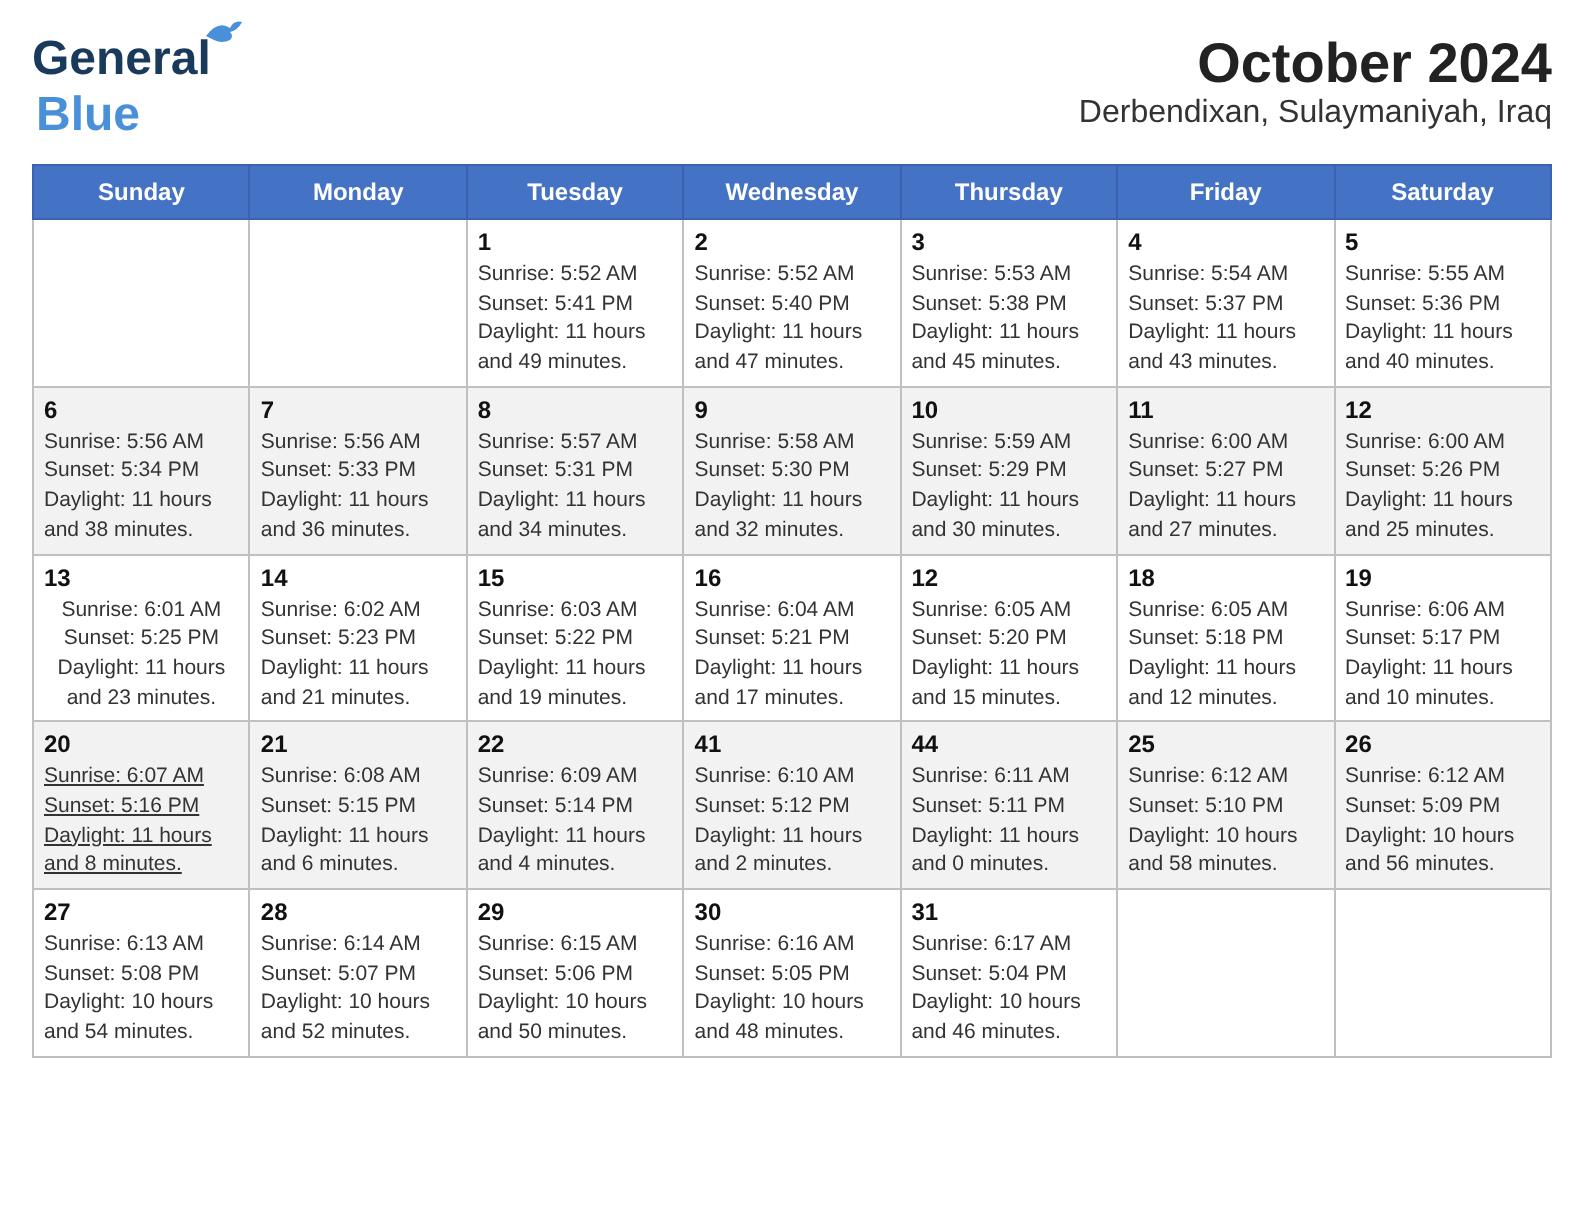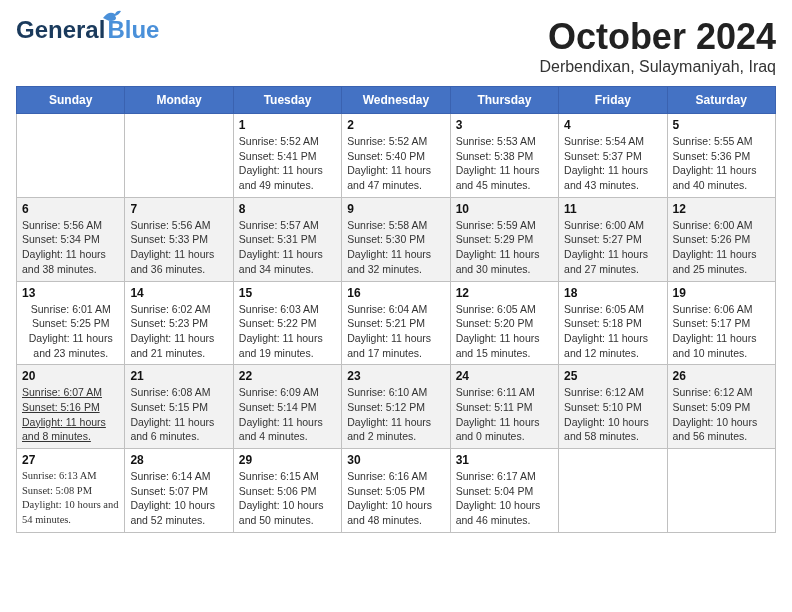--- a/index.html
+++ b/index.html
@@ -11,28 +11,28 @@
       padding: 16px;
     }
     .header {
       display: flex;
       justify-content: space-between;
       align-items: flex-start;
       margin-bottom: 10px;
     }
     .logo {
       display: flex;
-      flex-direction: row;
+      flex-direction: column;
       align-items: flex-start;
     }
     .title-block {
       text-align: right;
     }
     .month-title {
-      font-size: 36px;
+      font-size: 28px;
       font-weight: bold;
       color: #222;
     }
     .location-title {
       font-size: 16px;
       color: #333;
       font-weight: normal;
       text-align: right;
     }
     .calendar {
@@ -247,48 +247,48 @@
 Sunset: 5:15 PM
 Daylight: 11 hours and 6 minutes.</div>
         </td>
         <td>
           <div class="day-num">22</div>
           <div class="day-info" style="white-space: pre-line;">Sunrise: 6:09 AM
 Sunset: 5:14 PM
 Daylight: 11 hours and 4 minutes.</div>
         </td>
         <td>
-          <div class="day-num">23</div>
+          <div class="day-num">41</div>
           <div class="day-info" style="white-space: pre-line;">Sunrise: 6:10 AM
 Sunset: 5:12 PM
 Daylight: 11 hours and 2 minutes.</div>
         </td>
         <td>
-          <div class="day-num">24</div>
+          <div class="day-num">44</div>
           <div class="day-info" style="white-space: pre-line;">Sunrise: 6:11 AM
 Sunset: 5:11 PM
 Daylight: 11 hours and 0 minutes.</div>
         </td>
         <td>
           <div class="day-num">25</div>
           <div class="day-info" style="white-space: pre-line;">Sunrise: 6:12 AM
 Sunset: 5:10 PM
 Daylight: 10 hours and 58 minutes.</div>
         </td>
         <td>
           <div class="day-num">26</div>
           <div class="day-info" style="white-space: pre-line;">Sunrise: 6:12 AM
 Sunset: 5:09 PM
 Daylight: 10 hours and 56 minutes.</div>
         </td>
       </tr>
       <tr>
         <td>
           <div class="day-num">27</div>
-          <div class="day-info" style="white-space: pre-line; font-family: Liberation Serif, serif;">Sunrise: 6:13 AM
+          <div class="day-info" style="white-space: pre-line;">Sunrise: 6:13 AM
 Sunset: 5:08 PM
 Daylight: 10 hours and 54 minutes.</div>
         </td>
         <td>
           <div class="day-num">28</div>
           <div class="day-info" style="white-space: pre-line;">Sunrise: 6:14 AM
 Sunset: 5:07 PM
 Daylight: 10 hours and 52 minutes.</div>
         </td>
         <td>

